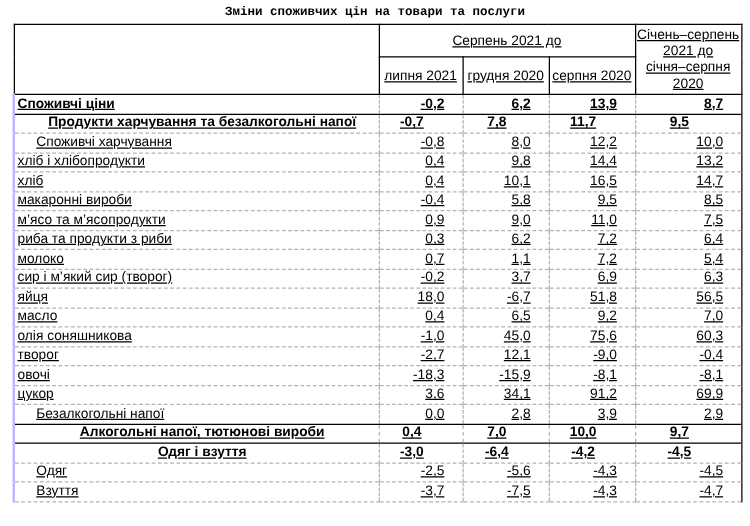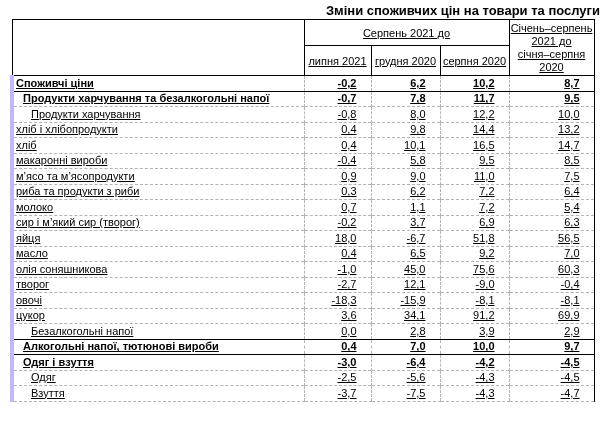--- a/index.html
+++ b/index.html
@@ -5,25 +5,26 @@
   * { box-sizing: border-box; }
   html, body { margin: 0; padding: 0; }
   body {
     width: 600px; height: 421px;
     background: #ffffff;
     color: #000000;
     font-family: "Liberation Sans", sans-serif;
     overflow: hidden;
   }
   .page-title {
-    text-align: right;
-    font-size: 13px;
+    text-align: center;
+    font-size: 10px;
     font-weight: bold;
     padding-top: 3px;
     line-height: 16px;
+    font-family: Liberation Mono, monospace;
   }
   .unit-note {
     text-align: right;
     font-size: 11px;
     line-height: 13px;
     padding: 2px 6px 2px 0;
   }
   table.stats {
     border-collapse: collapse;
     margin-left: 10px;
@@ -54,33 +55,33 @@
   tbody td {
     font-size: 11px;
     height: 15.5px;
     line-height: 13px;
     padding: 0;
     vertical-align: middle;
     border-top: 1px dashed #b3b3b3;
   }
   tbody td.label {
     padding-left: 2px;
-    border-left: 4px solid #c4b5fd;
+    border-left: 2px solid #c4b5fd;
     white-space: nowrap;
     overflow: hidden;
   }
   tbody td.num {
     text-align: right;
     padding-right: 14px;
     border-left: 1px dashed #b3b3b3;
   }
   tbody td.num:last-child { border-right: 1px solid #000000; }
   tbody tr:last-child td { border-bottom: 1px dashed #b3b3b3; }
   tr.bold td { font-weight: bold; }
-  tr.solid-top td { border-top: 1px solid #000000; }
+  tr.solid-top td { border-top: 1px solid #000000; text-align: center; }
   tr.ind-1 td.label { padding-left: 9px; }
   tr.ind-2 td.label { padding-left: 17px; }
   tr.ind-3 td.label { }
 </style>
 </head>
 <body>
 
 <div>
   <div class="page-title">Зміни споживчих цін на товари та послуги</div>
 
@@ -106,32 +107,32 @@
         <th>липня 2021</th>
         <th>грудня 2020</th>
         <th>серпня 2020</th>
       </tr>
     </thead>
     <tbody id="table-body">
         <tr class="ind-0 bold">
           <td class="label">Споживчі ціни</td>
           <td class="num">-0,2</td>
           <td class="num">6,2</td>
-          <td class="num">10,2</td>
+          <td class="num">13,9</td>
           <td class="num">8,7</td>
         </tr>
         <tr class="ind-1 bold solid-top">
           <td class="label">Продукти харчування та безалкогольні напої</td>
           <td class="num">-0,7</td>
           <td class="num">7,8</td>
           <td class="num">11,7</td>
           <td class="num">9,5</td>
         </tr>
         <tr class="ind-2">
-          <td class="label">Продукти харчування</td>
+          <td class="label">Споживчі харчування</td>
           <td class="num">-0,8</td>
           <td class="num">8,0</td>
           <td class="num">12,2</td>
           <td class="num">10,0</td>
         </tr>
         <tr class="ind-3">
           <td class="label">хліб і хлібопродукти</td>
           <td class="num">0,4</td>
           <td class="num">9,8</td>
           <td class="num">14,4</td>

